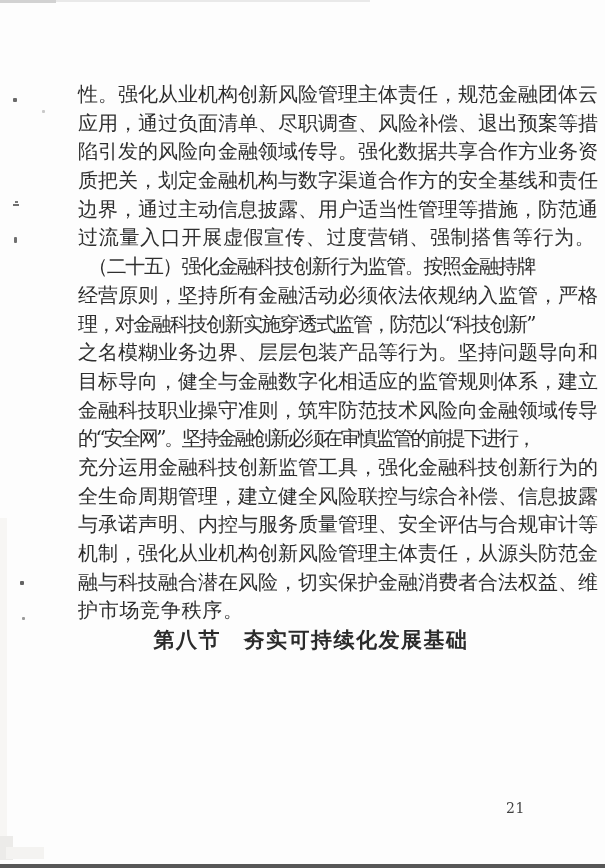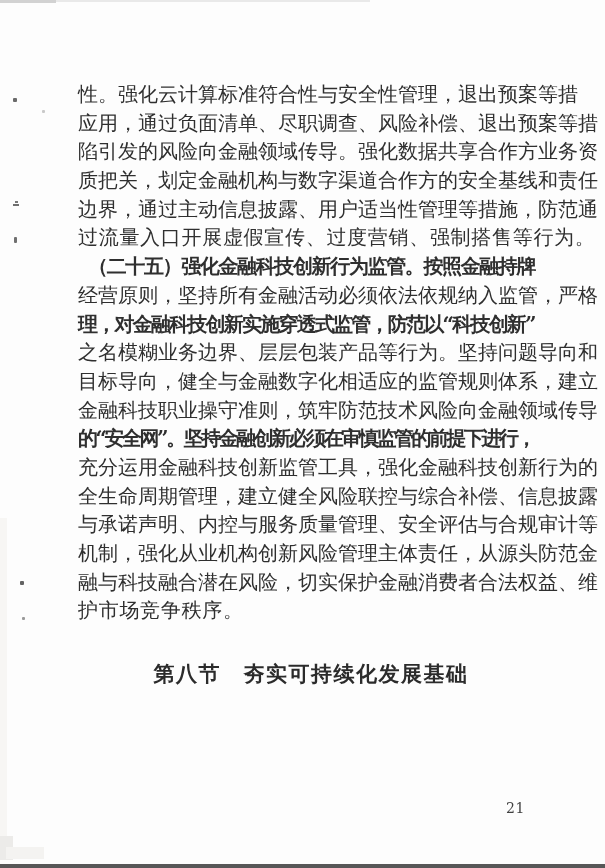--- a/index.html
+++ b/index.html
@@ -33,27 +33,25 @@
     white-space: nowrap;
     overflow: visible;
   }
   .line.short {
     text-align: right;
     text-align-last: left;
     letter-spacing: 0.7px;
   }
   .line.tight {
     letter-spacing: -2.6px;
-    font-weight: bold;
   }
   .line.indent {
     padding-left: 10px;
   }
   .heading {
-    margin-top: 34px;
     height: 30px;
     line-height: 30px;
     font-size: 21px;
     font-weight: bold;
     text-align: center;
     text-align-last: center;
     letter-spacing: 1.5px;
     padding-left: 10px;
     color: #2b2b2b;
   }
@@ -96,21 +94,21 @@
   <div class="artifact speck-3b"></div>
   <div class="artifact speck-4"></div>
   <div class="artifact speck-5"></div>
   <div class="artifact speck-6"></div>
   <div class="artifact left-strip"></div>
   <div class="artifact smudge-1"></div>
   <div class="artifact smudge-2"></div>
   <div class="artifact bottom-band"></div>
 
   <div class="textblock">
-    <div class="line">性。强化云计算标准符合性与安全性管理，退出预案等措</div>
+    <div class="line">性。强化从业机构创新风险管理主体责任，规范金融团体云</div>
     <div class="line">应用，通过负面清单、尽职调查、风险补偿、退出预案等措</div>
     <div class="line">陷引发的风险向金融领域传导。强化数据共享合作方业务资</div>
     <div class="line">质把关，划定金融机构与数字渠道合作方的安全基线和责任</div>
     <div class="line">边界，通过主动信息披露、用户适当性管理等措施，防范通</div>
     <div class="line short">过流量入口开展虚假宣传、过度营销、强制搭售等行为。</div>
     <div class="line tight indent">（二十五）强化金融科技创新行为监管。按照金融持牌</div>
     <div class="line">经营原则，坚持所有金融活动必须依法依规纳入监管，严格</div>
     <div class="line tight">理，对金融科技创新实施穿透式监管，防范以“科技创新”</div>
     <div class="line">之名模糊业务边界、层层包装产品等行为。坚持问题导向和</div>
     <div class="line">目标导向，健全与金融数字化相适应的监管规则体系，建立</div>

